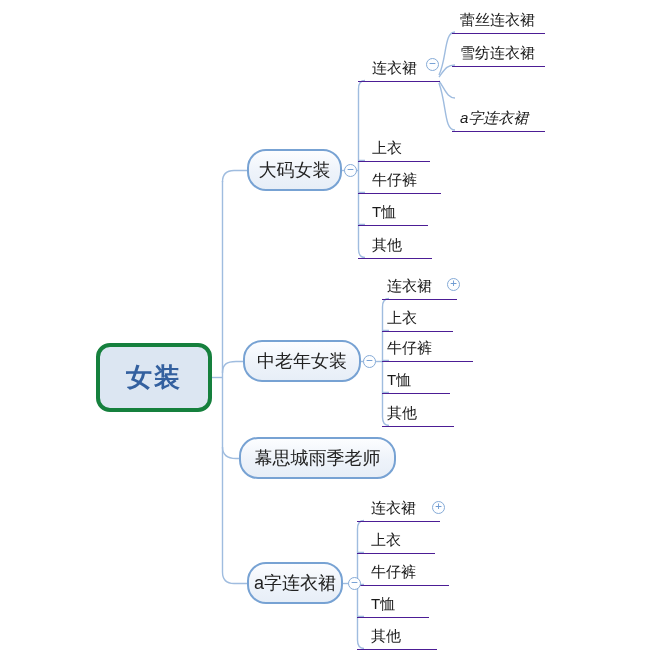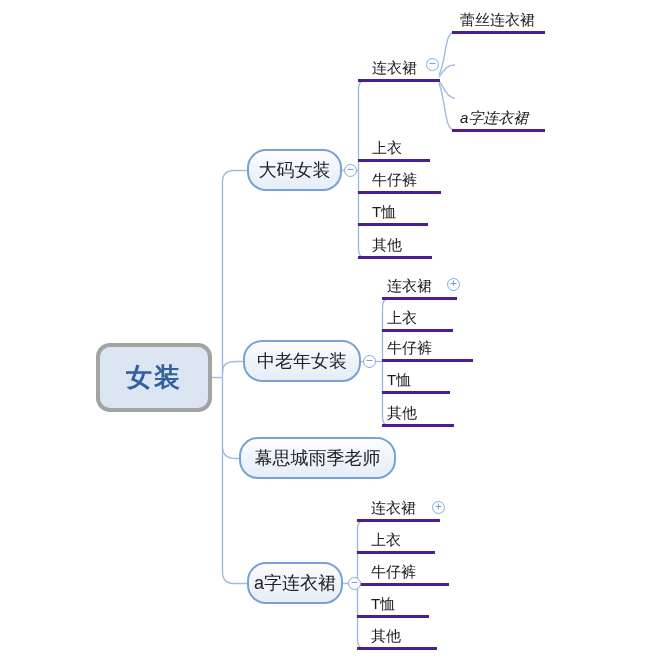--- a/index.html
+++ b/index.html
@@ -6,41 +6,41 @@
   .canvas{
     position:relative;width:662px;height:662px;background:#ffffff;overflow:hidden;
     font-family:"Liberation Sans", sans-serif;
   }
   svg.wires{position:absolute;left:0;top:0;width:662px;height:662px;z-index:1;}
   svg.wires path{fill:none;stroke:#9fbcdf;stroke-width:1.4;}
 
   
   .root-topic{
     position:absolute;left:96px;top:343px;width:116px;height:69px;box-sizing:border-box;
-    background:#dce6f2;border:4px solid #a3a3a3;border-radius:14px;
+    background:#dce6f2;border:4px solid #15803d;border-radius:14px;
     display:flex;align-items:center;justify-content:center;
     color:#33609f;font-size:26px;font-weight:bold;z-index:2;letter-spacing:2px;
   }
   
   .branch{
     position:absolute;box-sizing:border-box;height:42px;z-index:2;
     background:linear-gradient(180deg,#fcfdff 0%,#eef3fa 55%,#e7eef7 100%);
     border:2px solid #77a2d3;border-radius:19px;
     display:flex;align-items:center;justify-content:center;
     color:#222;font-size:18px;white-space:nowrap;text-align:right;
   }
   #node-b1{left:247px;top:149px;width:95px;}
   #node-b2{left:243px;top:340px;width:118px;}
   #node-b3{left:239px;top:437px;width:157px;}
   #node-b4{left:247px;top:562px;width:96px;}
 
   
   .leaf{
     position:absolute;box-sizing:border-box;height:26px;z-index:2;
-    border-bottom:3px solid #4c1d95;padding-left:14px;
+    border-bottom:1px solid #4c1d95;padding-left:14px;
     font-size:15px;line-height:23px;color:#1a1a1a;white-space:nowrap;
   }
   
   #n-b1c0{left:358px;top:56px;width:82px;}
   #n-b1c1{left:358px;top:136px;width:72px;}
   #n-b1c2{left:358px;top:168px;width:83px;}
   #n-b1c3{left:358px;top:200px;width:70px;}
   #n-b1c4{left:358px;top:233px;width:74px;}
   
   .leaf.g{left:452px;width:93px;padding-left:8px;}
@@ -118,20 +118,21 @@
   <div class="branch" id="node-b3">幕思城雨季老师</div>
   <div class="branch" id="node-b4">a字连衣裙</div>
 
   <div class="leaf" id="n-b1c0">连衣裙</div>
   <div class="leaf" id="n-b1c1">上衣</div>
   <div class="leaf" id="n-b1c2">牛仔裤</div>
   <div class="leaf" id="n-b1c3">T恤</div>
   <div class="leaf" id="n-b1c4">其他</div>
 
   <div class="leaf g" id="n-g0">蕾丝连衣裙</div>
+  <div class="leaf g" id="n-g1">雪纺连衣裙</div>
   <div class="leaf g" id="n-g3">a字连衣裙</div>
 
   <div class="leaf b2" id="n-b2c0">连衣裙</div>
   <div class="leaf b2" id="n-b2c1">上衣</div>
   <div class="leaf b2" id="n-b2c2">牛仔裤</div>
   <div class="leaf b2" id="n-b2c3">T恤</div>
   <div class="leaf b2" id="n-b2c4">其他</div>
 
   <div class="leaf b4" id="n-b4c0">连衣裙</div>
   <div class="leaf b4" id="n-b4c1">上衣</div>

